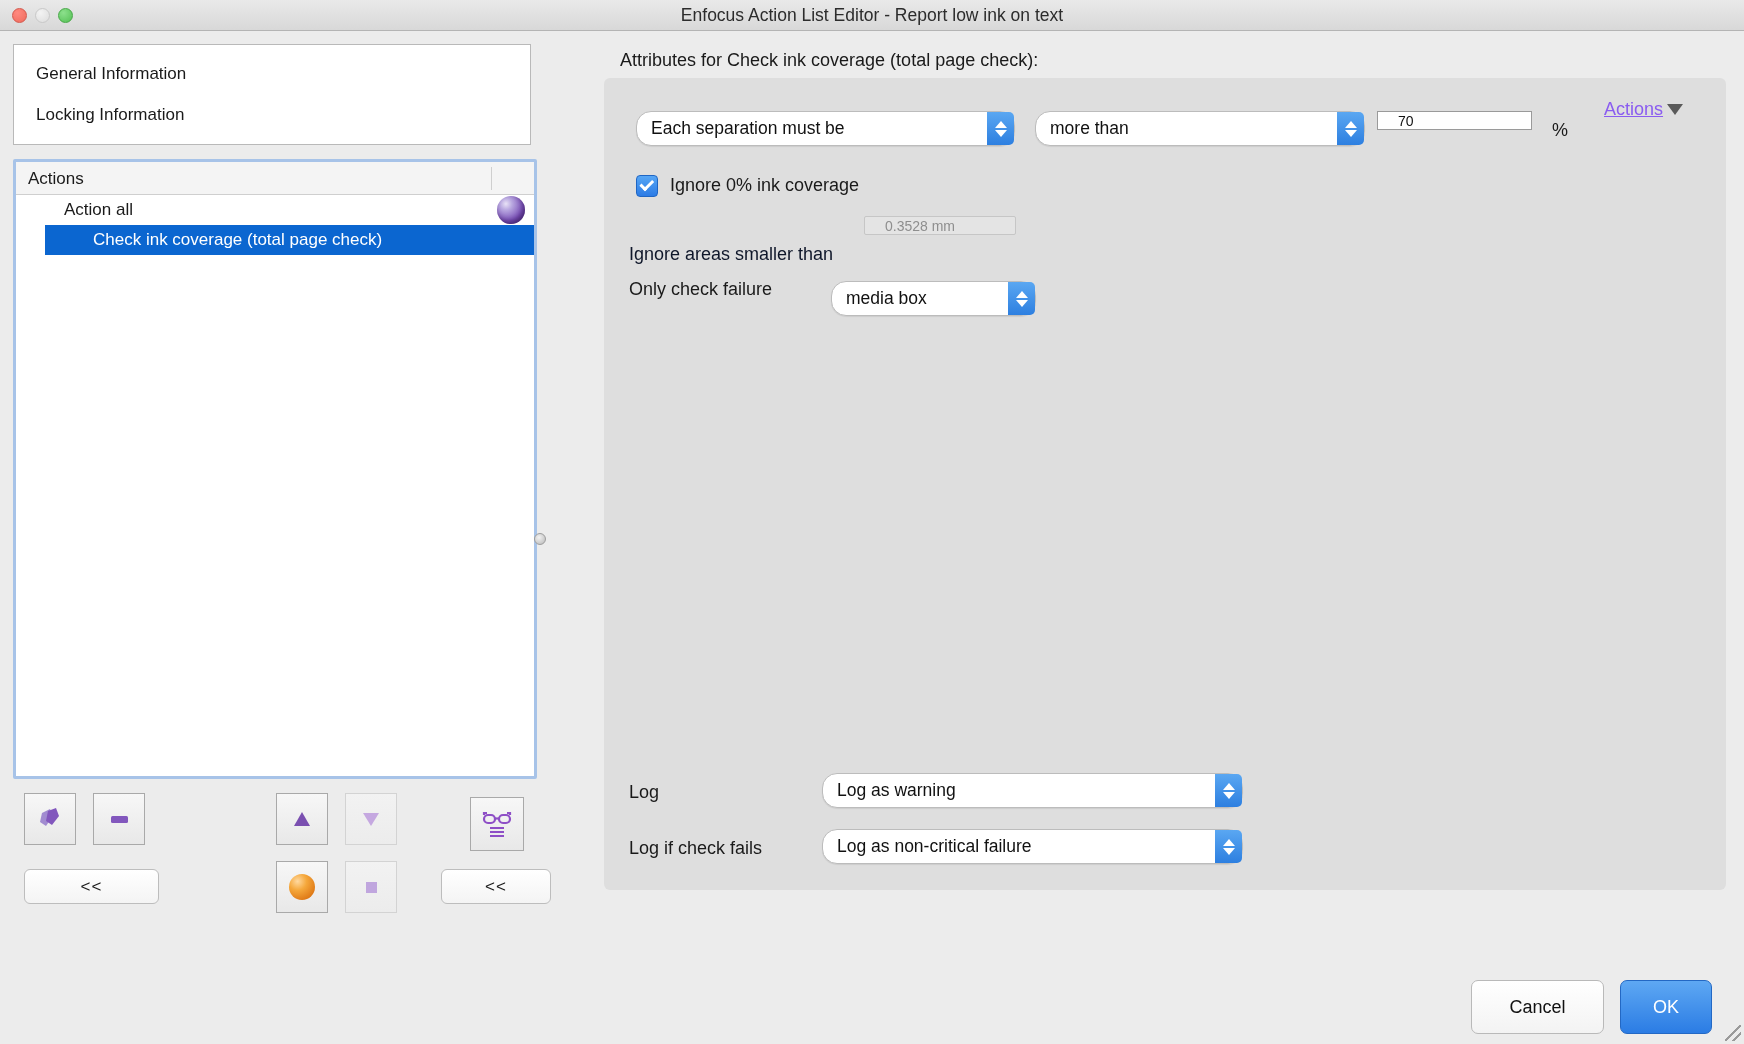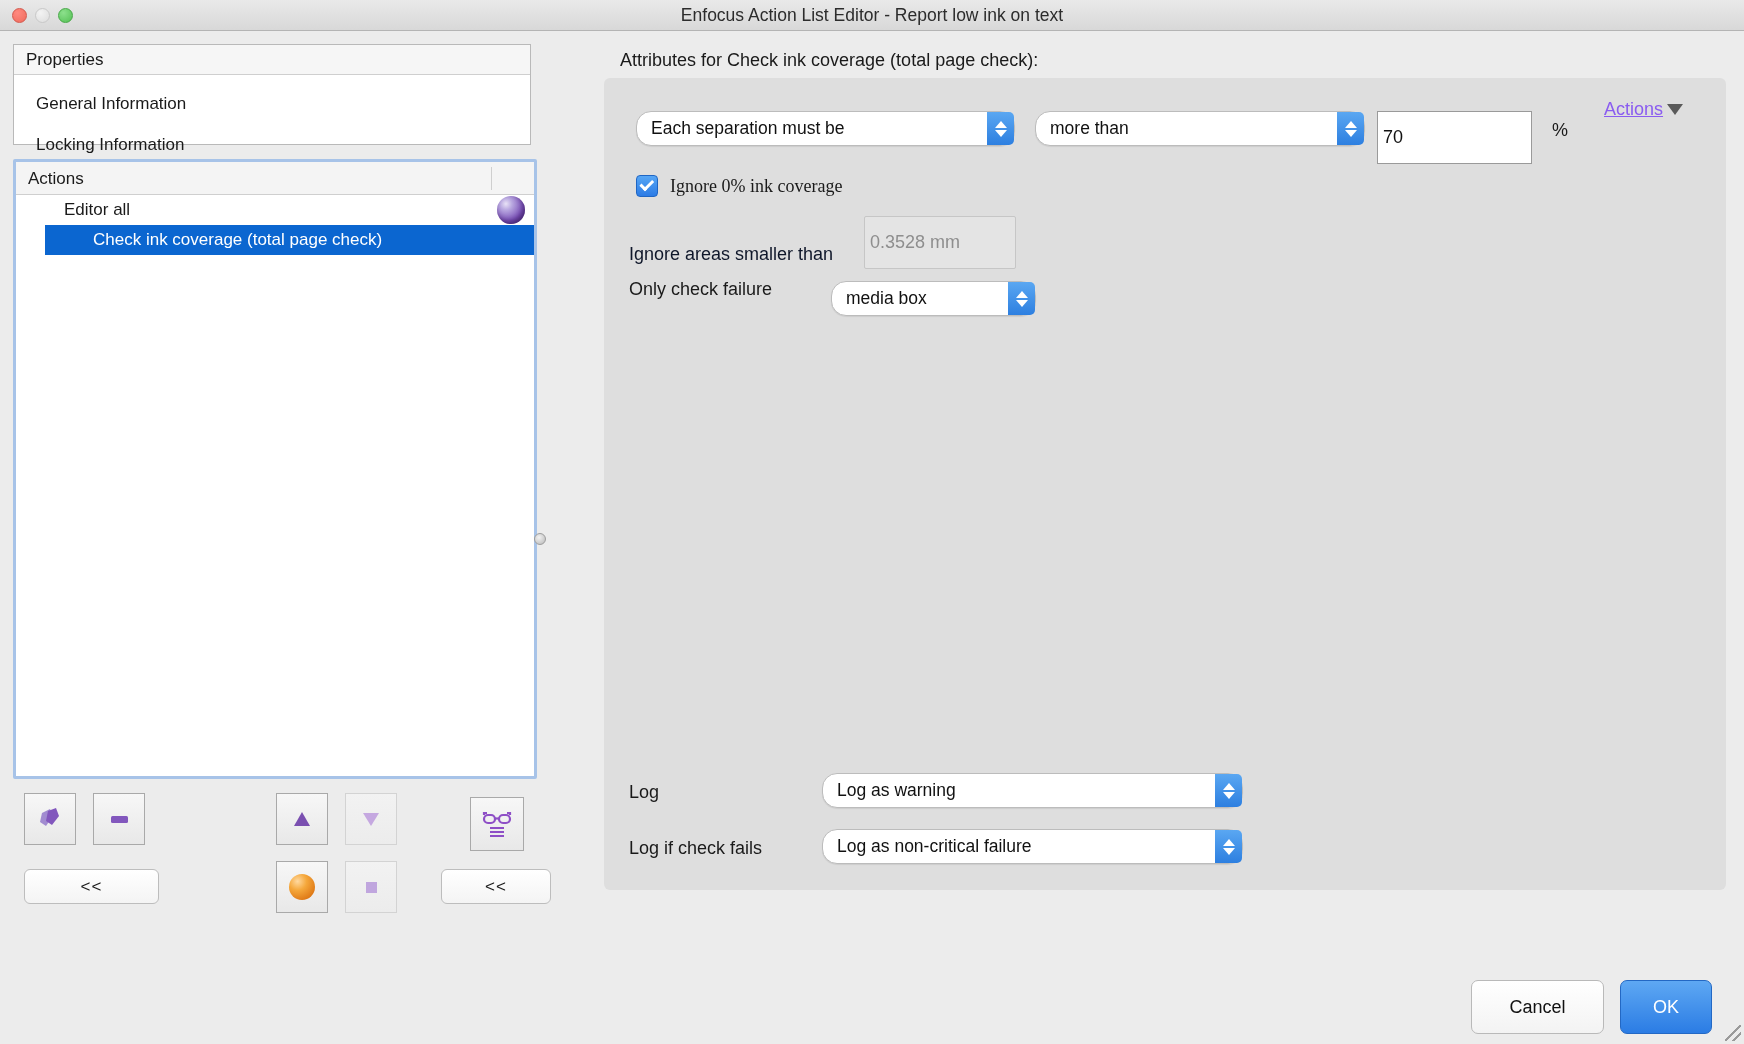--- a/index.html
+++ b/index.html
@@ -125,21 +125,21 @@
     position: absolute; left: 620px; top: 50px;
     font-size: 18px; color: #1a1a1a;
   }
   .attr-panel {
     position: absolute; left: 604px; top: 78px;
     width: 1122px; height: 812px;
     background: #dedede;
     border-radius: 6px;
   }
 
-  .row { position: absolute; display: flex; align-items: center; font-family: Liberation Serif, serif; }
+  .row { position: absolute; display: flex; align-items: flex-start; }
 
   
   .popup {
     position: relative;
     height: 35px;
     background: #ffffff;
     border: 1px solid #bcbcbc;
     border-radius: 15px;
     display: flex; align-items: center;
     padding-left: 14px;
@@ -156,26 +156,26 @@
   }
   .arrows .up, .arrows .down {
     width: 0; height: 0;
     border-left: 6px solid transparent;
     border-right: 6px solid transparent;
   }
   .arrows .up   { border-bottom: 7px solid #ffffff; }
   .arrows .down { border-top: 7px solid #ffffff; }
 
   .textfield {
-    height: 53px;
+    height: 19px;
     background: #ffffff;
     border: 1px solid #9a9a9a;
     display: flex; align-items: center;
-    padding-left: 5px;
-    font-size: 18px; color: #111;
+    padding-left: 20px;
+    font-size: 14px; color: #111;
   }
   .textfield.disabled {
     background: #e4e4e4;
     border: 1px solid #c6c6c6;
     color: #8e8e8e;
   }
 
   .checkbox-box {
     width: 22px; height: 22px;
     border-radius: 4px;
@@ -238,34 +238,33 @@
   <div class="titlebar">
     <div class="traffic">
       <span class="dot red"></span>
       <span class="dot yellow"></span>
       <span class="dot green"></span>
     </div>
     <div class="title-text">Enfocus Action List Editor - Report low ink on text</div>
   </div>
 
   <div class="props-box">
-    <div class="props-header">Properties</div>
     <div class="props-list">
       <div class="props-item">General Information</div>
       <div class="props-item">Locking Information</div>
     </div>
   </div>
 
   <div class="actions-box">
     <div class="actions-header">
       <span>Actions</span>
       <span class="col-split"></span>
     </div>
     <div class="action-row">
-      <span>Editor all</span>
+      <span>Action all</span>
       <span class="sphere-icon"></span>
     </div>
     <div class="action-row selected">
       <span>Check ink coverage (total page check)</span>
     </div>
   </div>
 
   <div class="splitter-handle"></div>
 
   <div class="tool-btn" style="left:24px; top:793px;">

